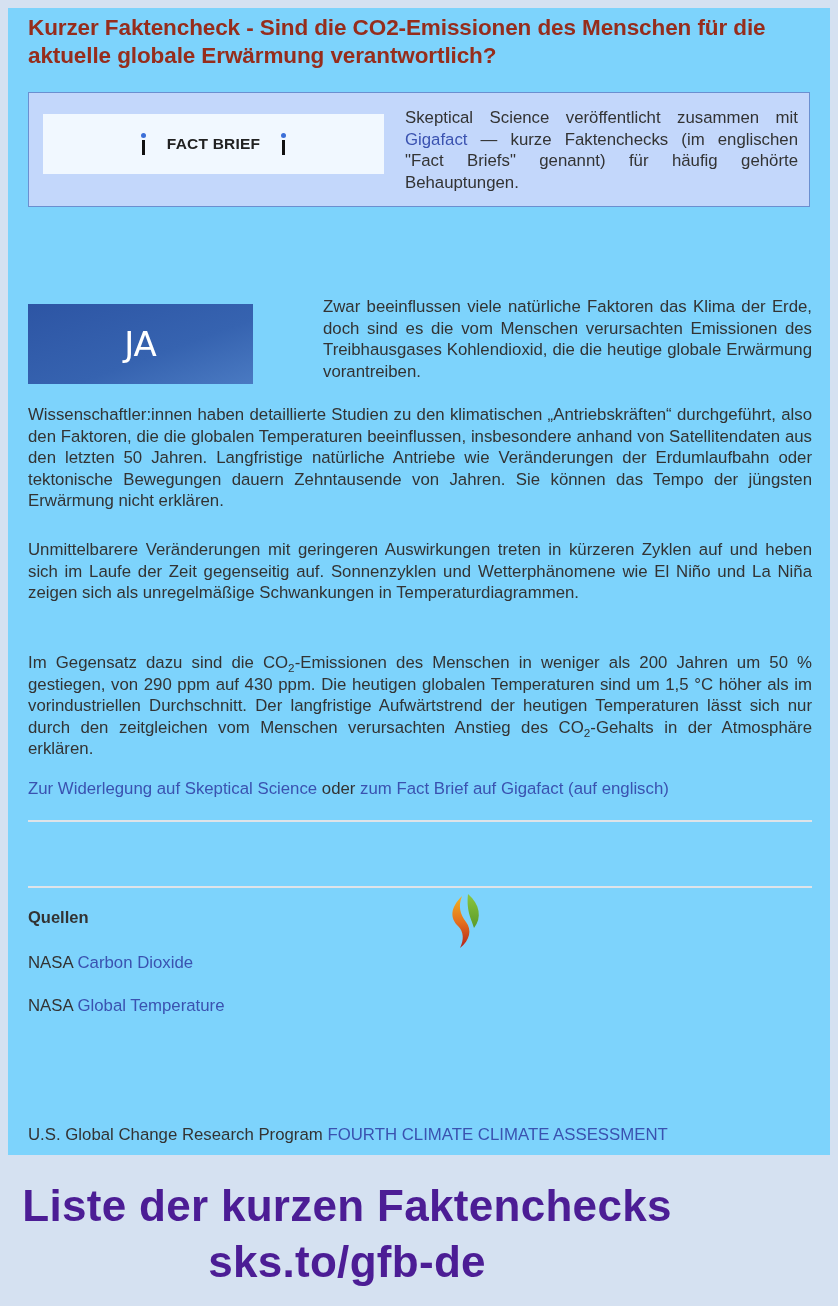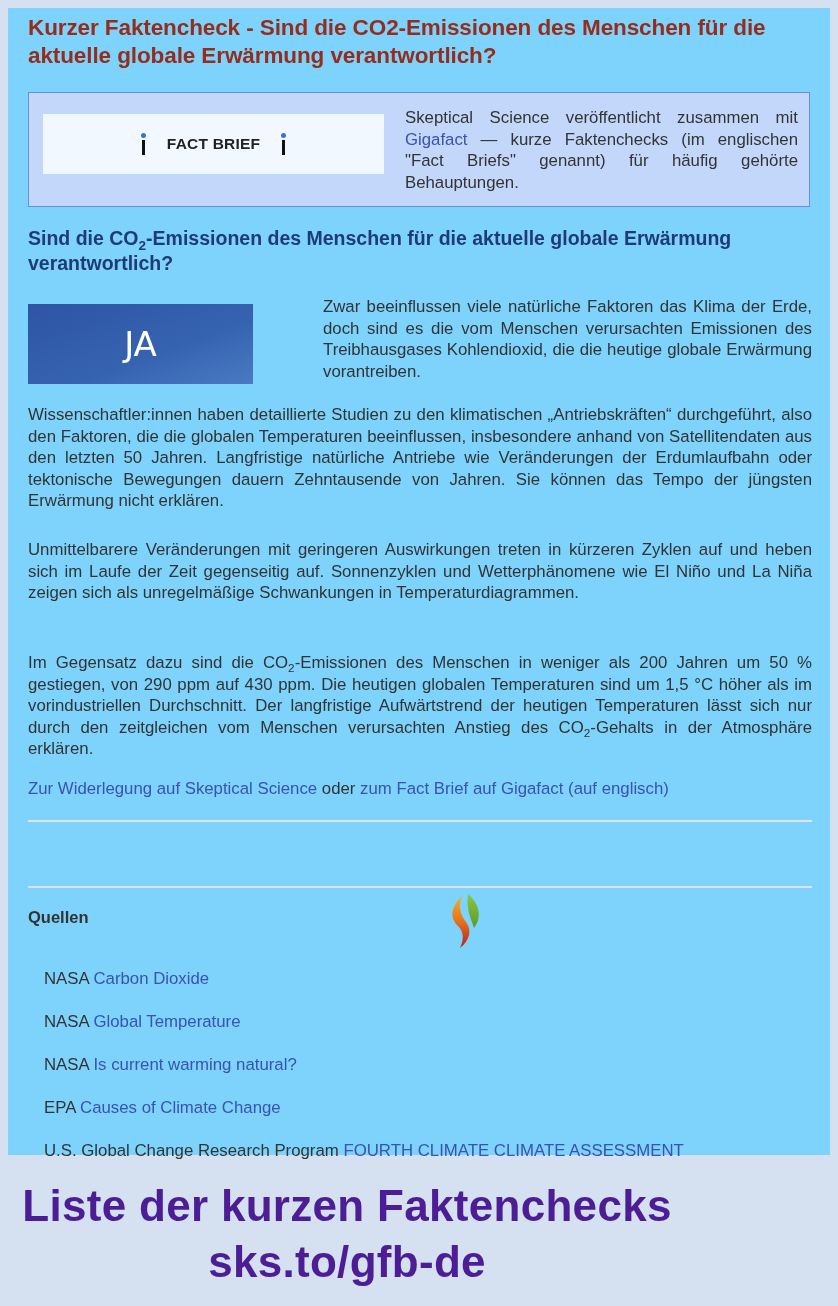--- a/index.html
+++ b/index.html
@@ -58,21 +58,21 @@
   .divider { position: absolute; left: 20px; width: 784px; height: 2px; background: #dfe3e8; }
   .d1 { top: 812px; }
   .d2 { top: 878px; }
   .claims-line { left: 20px; top: 836px; width: 784px; text-align: left; }
   .sources-title { position: absolute; left: 20px; top: 900px; font-weight: bold; font-size: 16.5px; color: #333; margin: 0; }
   .logo { position: absolute; left: 436px; top: 884px; width: 40px; height: 58px; }
   .handle {
     position: absolute; left: 506px; top: 894px;
     font-family: "DejaVu Sans", sans-serif; font-weight: bold; font-size: 23px; color: #2d4a86; letter-spacing: -0.3px;
   }
-  .source { position: absolute; left: 20px; font-size: 16.8px; color: #333; margin: 16px; }
+  .source { position: absolute; left: 20px; font-size: 16.8px; color: #333; margin: 0; }
   .s0 { top: 945px; } .s1 { top: 988px; } .s2 { top: 1031px; } .s3 { top: 1074px; } .s4 { top: 1117px; }
   .footer {
     position: absolute; left: 0; top: 1178px; width: 694px; text-align: center;
     color: #4c1d95; font-weight: bold; font-size: 44px; line-height: 56px;
   }
   .footer div { letter-spacing: 0.3px; }
 </style>
 </head>
 <body>
 
@@ -88,21 +88,20 @@
         </span>
       <span class="fact-badge-label">FACT BRIEF</span>
       <span class="i-icon">
           <span class="dot"></span>
           <span class="stem"></span>
         </span>
     </div>
     <p class="intro-text"><span>Skeptical Science veröffentlicht zusammen mit </span><a class="link">Gigafact</a><span> — kurze Faktenchecks (im englischen "Fact Briefs" genannt) für häufig gehörte Behauptungen.</span></p>
   </div>
 
-  <h2 class="q-title"><span>Sind die CO</span><sub>2</sub><span>-Emissionen des Menschen für die aktuelle globale Erwärmung verantwortlich?</span></h2>
 
   <div class="answer-box">JA</div>
   <p class="body-text answer-text">Zwar beeinflussen viele natürliche Faktoren das Klima der Erde, doch sind es die vom Menschen verursachten Emissionen des Treibhausgases Kohlendioxid, die die heutige globale Erwärmung vorantreiben.</p>
 
   <p class="body-text p1">Wissenschaftler:innen haben detaillierte Studien zu den klimatischen „Antriebskräften“ durchgeführt, also den Faktoren, die die globalen Temperaturen beeinflussen, insbesondere anhand von Satellitendaten aus den letzten 50 Jahren.  Langfristige natürliche Antriebe wie Veränderungen der Erdumlaufbahn oder tektonische Bewegungen dauern Zehntausende von Jahren. Sie können das Tempo der jüngsten Erwärmung nicht erklären.</p>
   <p class="body-text p2">Unmittelbarere Veränderungen mit geringeren Auswirkungen treten in kürzeren Zyklen auf und heben sich im Laufe der Zeit gegenseitig auf. Sonnenzyklen und Wetterphänomene wie El Niño und La Niña zeigen sich als unregelmäßige Schwankungen in Temperaturdiagrammen.</p>
   <p class="body-text p3"><span>Im Gegensatz dazu sind die CO</span><sub>2</sub><span>-Emissionen des Menschen in weniger als 200 Jahren um 50 % gestiegen, von 290 ppm auf 430 ppm. Die heutigen globalen Temperaturen sind um 1,5 °C höher als im vorindustriellen Durchschnitt. Der langfristige Aufwärtstrend der heutigen Temperaturen lässt sich nur durch den zeitgleichen vom Menschen verursachten Anstieg des CO</span><sub>2</sub><span>-Gehalts in der Atmosphäre erklären.</span></p>
 
   <p class="body-text links-line"><a class="link">Zur Widerlegung auf Skeptical Science</a><span> oder </span><a class="link">zum Fact Brief auf Gigafact (auf englisch)</a></p>
 
@@ -124,21 +123,19 @@
         <stop offset="0" stop-color="#8cc63f"></stop>
         <stop offset="1" stop-color="#5a9a2a"></stop>
       </linearGradient>
     </defs>
     <path d="M18 4 C6 16, 6 26, 14 34 C20 40, 20 48, 16 56 C26 48, 28 38, 22 30 C16 22, 14 14, 18 4 Z" fill="url(#flame)"></path>
     <path d="M24 2 C36 12, 38 26, 30 36 C28 28, 22 20, 24 2 Z" fill="url(#leaf)"></path>
   </svg>
 
   <p class="source s0"><span>NASA </span><a class="link">Carbon Dioxide</a></p>
   <p class="source s1"><span>NASA </span><a class="link">Global Temperature</a></p>
-  <p class="source s2"><span>NASA </span><a class="link">Is current warming natural?</a></p>
-  <p class="source s3"><span>EPA </span><a class="link">Causes of Climate Change</a></p>
   <p class="source s4"><span>U.S. Global Change Research Program </span><a class="link">FOURTH CLIMATE CLIMATE ASSESSMENT</a></p>
 </div>
 
 <div class="footer">
   <div>Liste der kurzen Faktenchecks</div>
   <div>sks.to/gfb-de</div>
 </div>
 
 </body></html>

